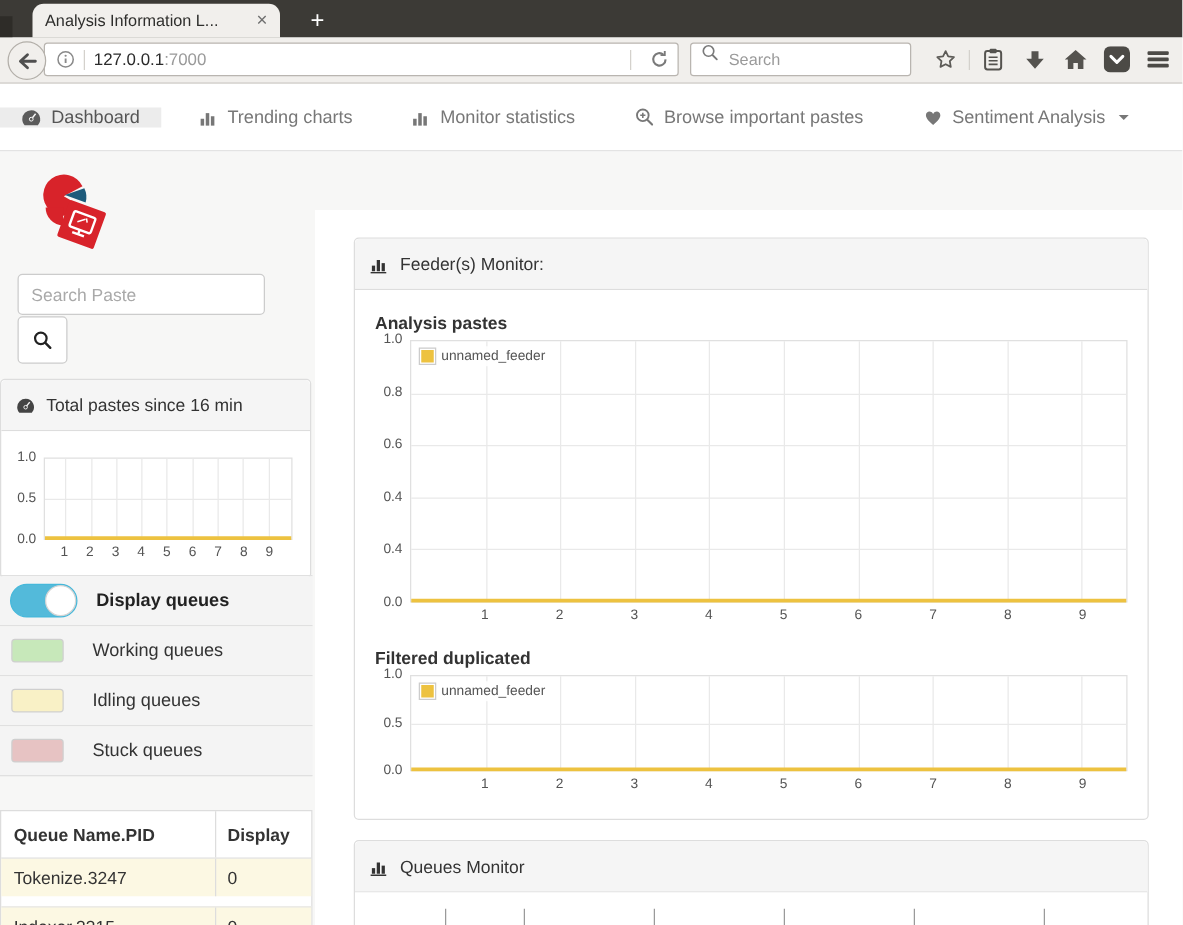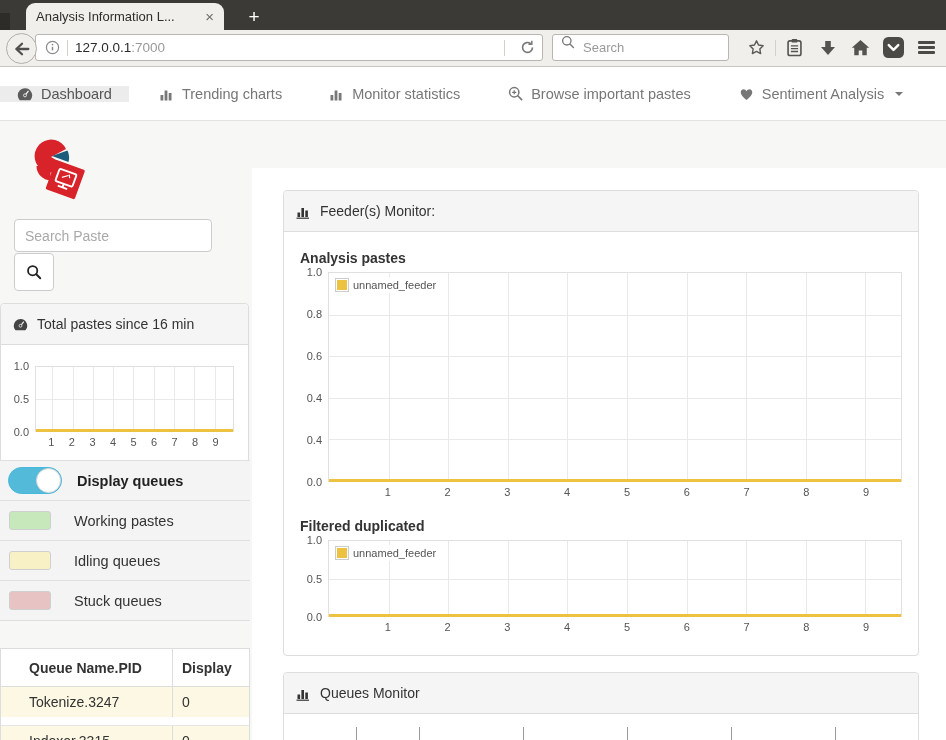--- a/index.html
+++ b/index.html
@@ -64,21 +64,21 @@
   .queue-rows{position:absolute;top:340px;left:0;width:250px;border-top:1px solid #e0e0e0;box-sizing:border-box}
   .qrow{height:39px;background:#f4f4f4;border-bottom:1px solid #e0e0e0;display:flex;align-items:center;padding:0 8px;gap:15px;font-size:14.5px;color:#333}
   .qrow-label-bold{font-weight:bold;color:#222}
   .toggle{width:54px;height:27px;border-radius:14px;background:#53bada;border:1px solid #46b8da;position:relative;cursor:pointer;box-sizing:border-box;flex:0 0 auto}
   .knob{position:absolute;right:0;top:0;width:25px;height:25px;background:#fff;border:1px solid #d5d5d5;border-radius:50%;box-sizing:border-box}
   .swatch{width:42px;height:19px;border-radius:3px;border:1px solid #cfcfcf;box-sizing:border-box;margin-left:1px;flex:0 0 auto}
   .qrow .qlabel{margin-left:8px}
   
   .queue-table{position:absolute;top:528px;left:0;width:250px;border:1px solid #ddd;background:#fff;font-size:14px;box-sizing:border-box}
   .thead{display:flex;height:37px;align-items:center;border-bottom:1px solid #ddd;font-weight:bold;color:#333}
-  .tcol1{flex:1;padding-left:28px}
+  .tcol1{flex:1;padding-left:10px}
   .tcol2{width:77px;border-left:1px solid #ddd;padding-left:9px;align-self:stretch;display:flex;align-items:center;box-sizing:border-box}
   .trow{display:flex;height:30px;align-items:center;background:#fcf8e3;color:#333;margin-bottom:8px}
   .trow + .trow{border-top:1px solid #e6e6e6}
   
   .panel{position:absolute;border:1px solid #ddd;border-radius:4px;background:#fff;box-sizing:border-box}
   .panel-feeder{left:283px;top:190px;width:636px}
   .panel-queues{left:283px;top:672px;width:636px;height:160px}
   .p-body{padding:10px 16px 16px 14px}
   .chart-title{font-size:14px;font-weight:bold;color:#333;margin:8px 0 6px 2px}
   .chart-title.second{margin-top:14px}
@@ -337,21 +337,21 @@
 
   <div class="queue-rows">
     <div class="qrow">
       <span class="toggle">
           <span class="knob"></span>
         </span>
       <span class="qrow-label-bold">Display queues</span>
     </div>
     <div class="qrow">
       <span class="swatch" style="background: rgb(199, 232, 186);"></span>
-      <span class="qlabel">Working pastes</span>
+      <span class="qlabel">Working queues</span>
     </div>
     <div class="qrow">
       <span class="swatch" style="background: rgb(249, 241, 198);"></span>
       <span class="qlabel">Idling queues</span>
     </div>
     <div class="qrow">
       <span class="swatch" style="background: rgb(231, 195, 195);"></span>
       <span class="qlabel">Stuck queues</span>
     </div>
   </div>

